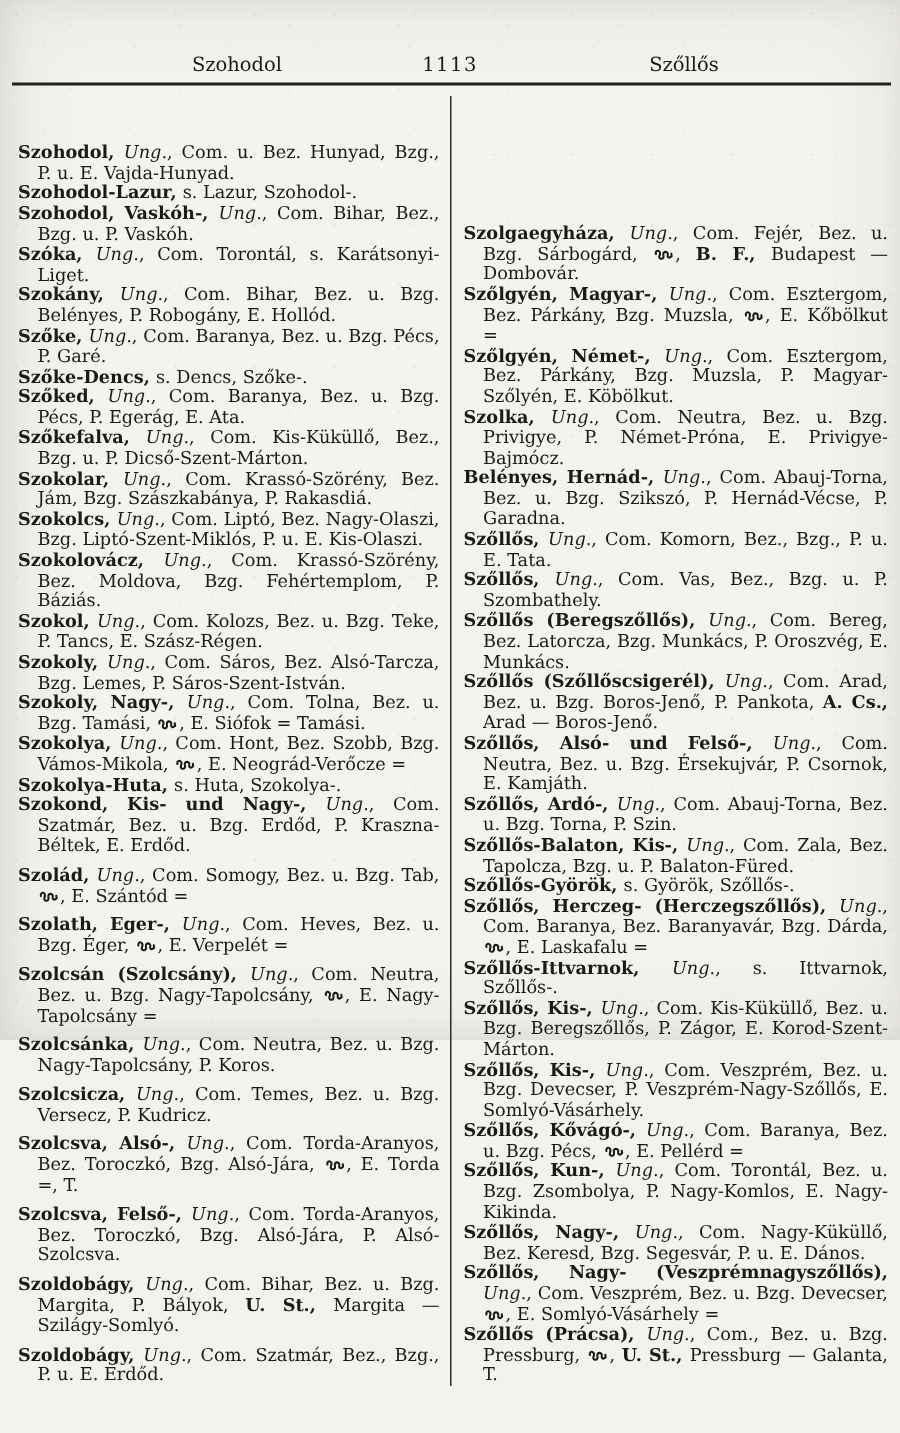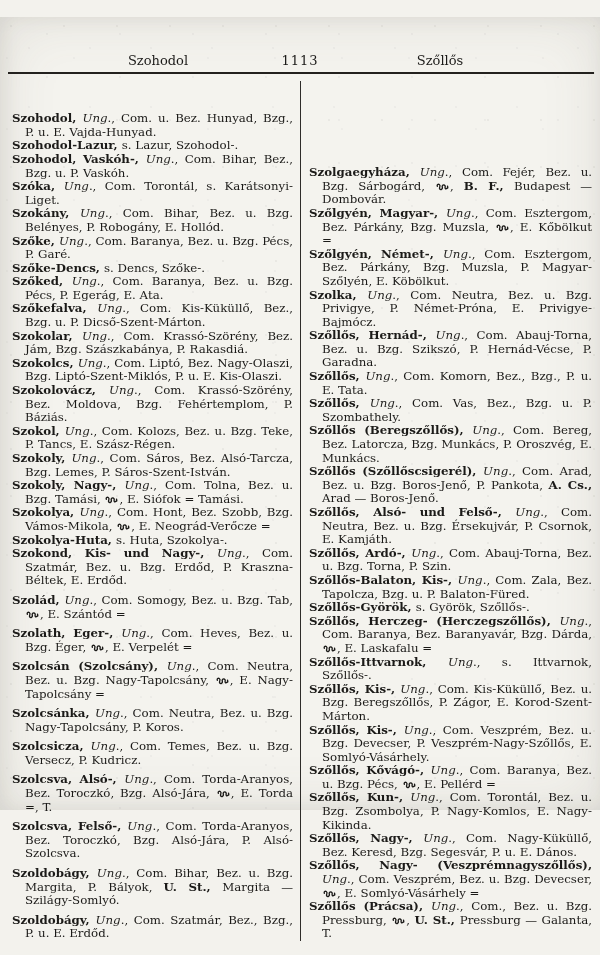--- a/index.html
+++ b/index.html
@@ -2,37 +2,36 @@
 <html><head>
 <meta charset="utf-8">
 <style>
   html,body{margin:0;padding:0;}
   body{
     width:600px;height:955px;overflow:hidden;
     font-family:"DejaVu Serif","Liberation Serif",serif;
     background:#f3f2ed;
   }
   .page{
-    position:relative;width:600px;height:793px;
+    position:relative;width:600px;height:693px;
     background-color:#f4f3ee;
     background-image:
       radial-gradient(circle at 11px 9px, rgba(40,40,40,0.07) 0.6px, transparent 1.1px),
       radial-gradient(circle at 29px 31px, rgba(40,40,40,0.06) 0.5px, transparent 1px),
       radial-gradient(circle at 47px 17px, rgba(40,40,40,0.05) 0.6px, transparent 1.1px),
       radial-gradient(circle at 7px 41px, rgba(40,40,40,0.05) 0.5px, transparent 1px);
     background-size:53px 47px, 61px 59px, 73px 43px, 67px 71px;
     box-shadow:inset 0 0 60px rgba(90,85,70,0.12), inset 4px 0 18px rgba(90,85,70,0.10);
     color:#1b1a18;
-    margin-top:17px;
   }
   .running-head{position:absolute;top:36px;left:0;width:600px;height:18px;font-size:13px;}
   .running-head span{position:absolute;transform:translateX(-50%);white-space:nowrap;}
   .head-left{left:158px;}
   .head-center{left:300px;letter-spacing:1px;}
-  .head-right{left:440px;text-align:center;}
+  .head-right{left:456px;text-align:center;}
   .head-rule{position:absolute;top:55px;left:8px;width:586px;height:2px;background:#23211e;}
   .cols{position:absolute;top:62px;left:12px;width:580px;display:flex;align-items:flex-end;}
   .col{font-size:11.8px;line-height:13.6px;text-align:justify;}
   .col-left{width:281px;padding-right:7px;}
   .col-divider{width:1px;background:#2e2c29;margin-top:2px;height:860px;}
   .col-right{flex:1;padding-left:8px;}
   .entry{margin:0 0 0 13px;text-indent:-13px;padding:0;}
   .entry.sp{margin-top:6px;}
   .b{font-weight:bold;}
   .i{font-style:italic;}
@@ -94,21 +93,21 @@
     <div class="col-divider"></div>
     <div class="col col-right">
         <p class="entry"><span class="b">Szolgaegyháza, </span><span class="i">Ung</span><span class="n">., Com. Fejér, Bez. u. Bzg. Sárbogárd, </span><span class="horn"><svg viewBox="0 0 16 10" width="13" height="8" aria-hidden="true">
               <path d="M1.5 4.2 C0.8 2.2 2.6 0.9 4 1.9 C5 2.6 5.1 4 4.5 5.4 C3.7 7.3 4.9 8.5 6.5 8.1 C7.7 7.8 8.1 6.4 7.7 5 C7.3 3.6 8.1 2.4 9.5 2.4 C10.9 2.4 11.7 3.7 11.3 5.3 C11 6.6 11.7 7.5 12.9 7.1 L14.6 6.2 L14.3 3.9" fill="none" stroke="#1b1a18" stroke-width="1.7" stroke-linecap="round" stroke-linejoin="round"></path>
             </svg></span><span class="n">, </span><span class="b">B. F., </span><span class="n">Budapest — Dombovár.</span></p>
         <p class="entry"><span class="b">Szőlgyén, Magyar-, </span><span class="i">Ung</span><span class="n">., Com. Esztergom, Bez. Párkány, Bzg. Muzsla, </span><span class="horn"><svg viewBox="0 0 16 10" width="13" height="8" aria-hidden="true">
               <path d="M1.5 4.2 C0.8 2.2 2.6 0.9 4 1.9 C5 2.6 5.1 4 4.5 5.4 C3.7 7.3 4.9 8.5 6.5 8.1 C7.7 7.8 8.1 6.4 7.7 5 C7.3 3.6 8.1 2.4 9.5 2.4 C10.9 2.4 11.7 3.7 11.3 5.3 C11 6.6 11.7 7.5 12.9 7.1 L14.6 6.2 L14.3 3.9" fill="none" stroke="#1b1a18" stroke-width="1.7" stroke-linecap="round" stroke-linejoin="round"></path>
             </svg></span><span class="n">, E. Kőbölkut =</span></p>
         <p class="entry"><span class="b">Szőlgyén, Német-, </span><span class="i">Ung</span><span class="n">., Com. Esztergom, Bez. Párkány, Bzg. Muzsla, P. Magyar-Szőlyén, E. Köbölkut.</span></p>
         <p class="entry"><span class="b">Szolka, </span><span class="i">Ung</span><span class="n">., Com. Neutra, Bez. u. Bzg. Privigye, P. Német-Próna, E. Privigye-Bajmócz.</span></p>
-        <p class="entry"><span class="b">Szőllős, Hernád-, </span><span class="i">Ung</span><span class="n">., Com. Abauj-Torna, Bez. u. Bzg. Szikszó, P. Hernád-Vécse, P. Garadna.</span></p>
+        <p class="entry"><span class="b">Belényes, Hernád-, </span><span class="i">Ung</span><span class="n">., Com. Abauj-Torna, Bez. u. Bzg. Szikszó, P. Hernád-Vécse, P. Garadna.</span></p>
         <p class="entry"><span class="b">Szőllős, </span><span class="i">Ung</span><span class="n">., Com. Komorn, Bez., Bzg., P. u. E. Tata.</span></p>
         <p class="entry"><span class="b">Szőllős, </span><span class="i">Ung</span><span class="n">., Com. Vas, Bez., Bzg. u. P. Szombathely.</span></p>
         <p class="entry"><span class="b">Szőllős (Beregszőllős), </span><span class="i">Ung</span><span class="n">., Com. Bereg, Bez. Latorcza, Bzg. Munkács, P. Oroszvég, E. Munkács.</span></p>
         <p class="entry"><span class="b">Szőllős (Szőllőscsigerél), </span><span class="i">Ung</span><span class="n">., Com. Arad, Bez. u. Bzg. Boros-Jenő, P. Pankota, </span><span class="b">A. Cs., </span><span class="n">Arad — Boros-Jenő.</span></p>
         <p class="entry"><span class="b">Szőllős, Alsó- und Felső-, </span><span class="i">Ung</span><span class="n">., Com. Neutra, Bez. u. Bzg. Érsekujvár, P. Csornok, E. Kamjáth.</span></p>
         <p class="entry"><span class="b">Szőllős, Ardó-, </span><span class="i">Ung</span><span class="n">., Com. Abauj-Torna, Bez. u. Bzg. Torna, P. Szin.</span></p>
         <p class="entry"><span class="b">Szőllős-Balaton, Kis-, </span><span class="i">Ung</span><span class="n">., Com. Zala, Bez. Tapolcza, Bzg. u. P. Balaton-Füred.</span></p>
         <p class="entry"><span class="b">Szőllős-Györök, </span><span class="n">s. Györök, Szőllős-.</span></p>
         <p class="entry"><span class="b">Szőllős, Herczeg- (Herczegszőllős), </span><span class="i">Ung</span><span class="n">., Com. Baranya, Bez. Baranyavár, Bzg. Dárda, </span><span class="horn"><svg viewBox="0 0 16 10" width="13" height="8" aria-hidden="true">
               <path d="M1.5 4.2 C0.8 2.2 2.6 0.9 4 1.9 C5 2.6 5.1 4 4.5 5.4 C3.7 7.3 4.9 8.5 6.5 8.1 C7.7 7.8 8.1 6.4 7.7 5 C7.3 3.6 8.1 2.4 9.5 2.4 C10.9 2.4 11.7 3.7 11.3 5.3 C11 6.6 11.7 7.5 12.9 7.1 L14.6 6.2 L14.3 3.9" fill="none" stroke="#1b1a18" stroke-width="1.7" stroke-linecap="round" stroke-linejoin="round"></path>

